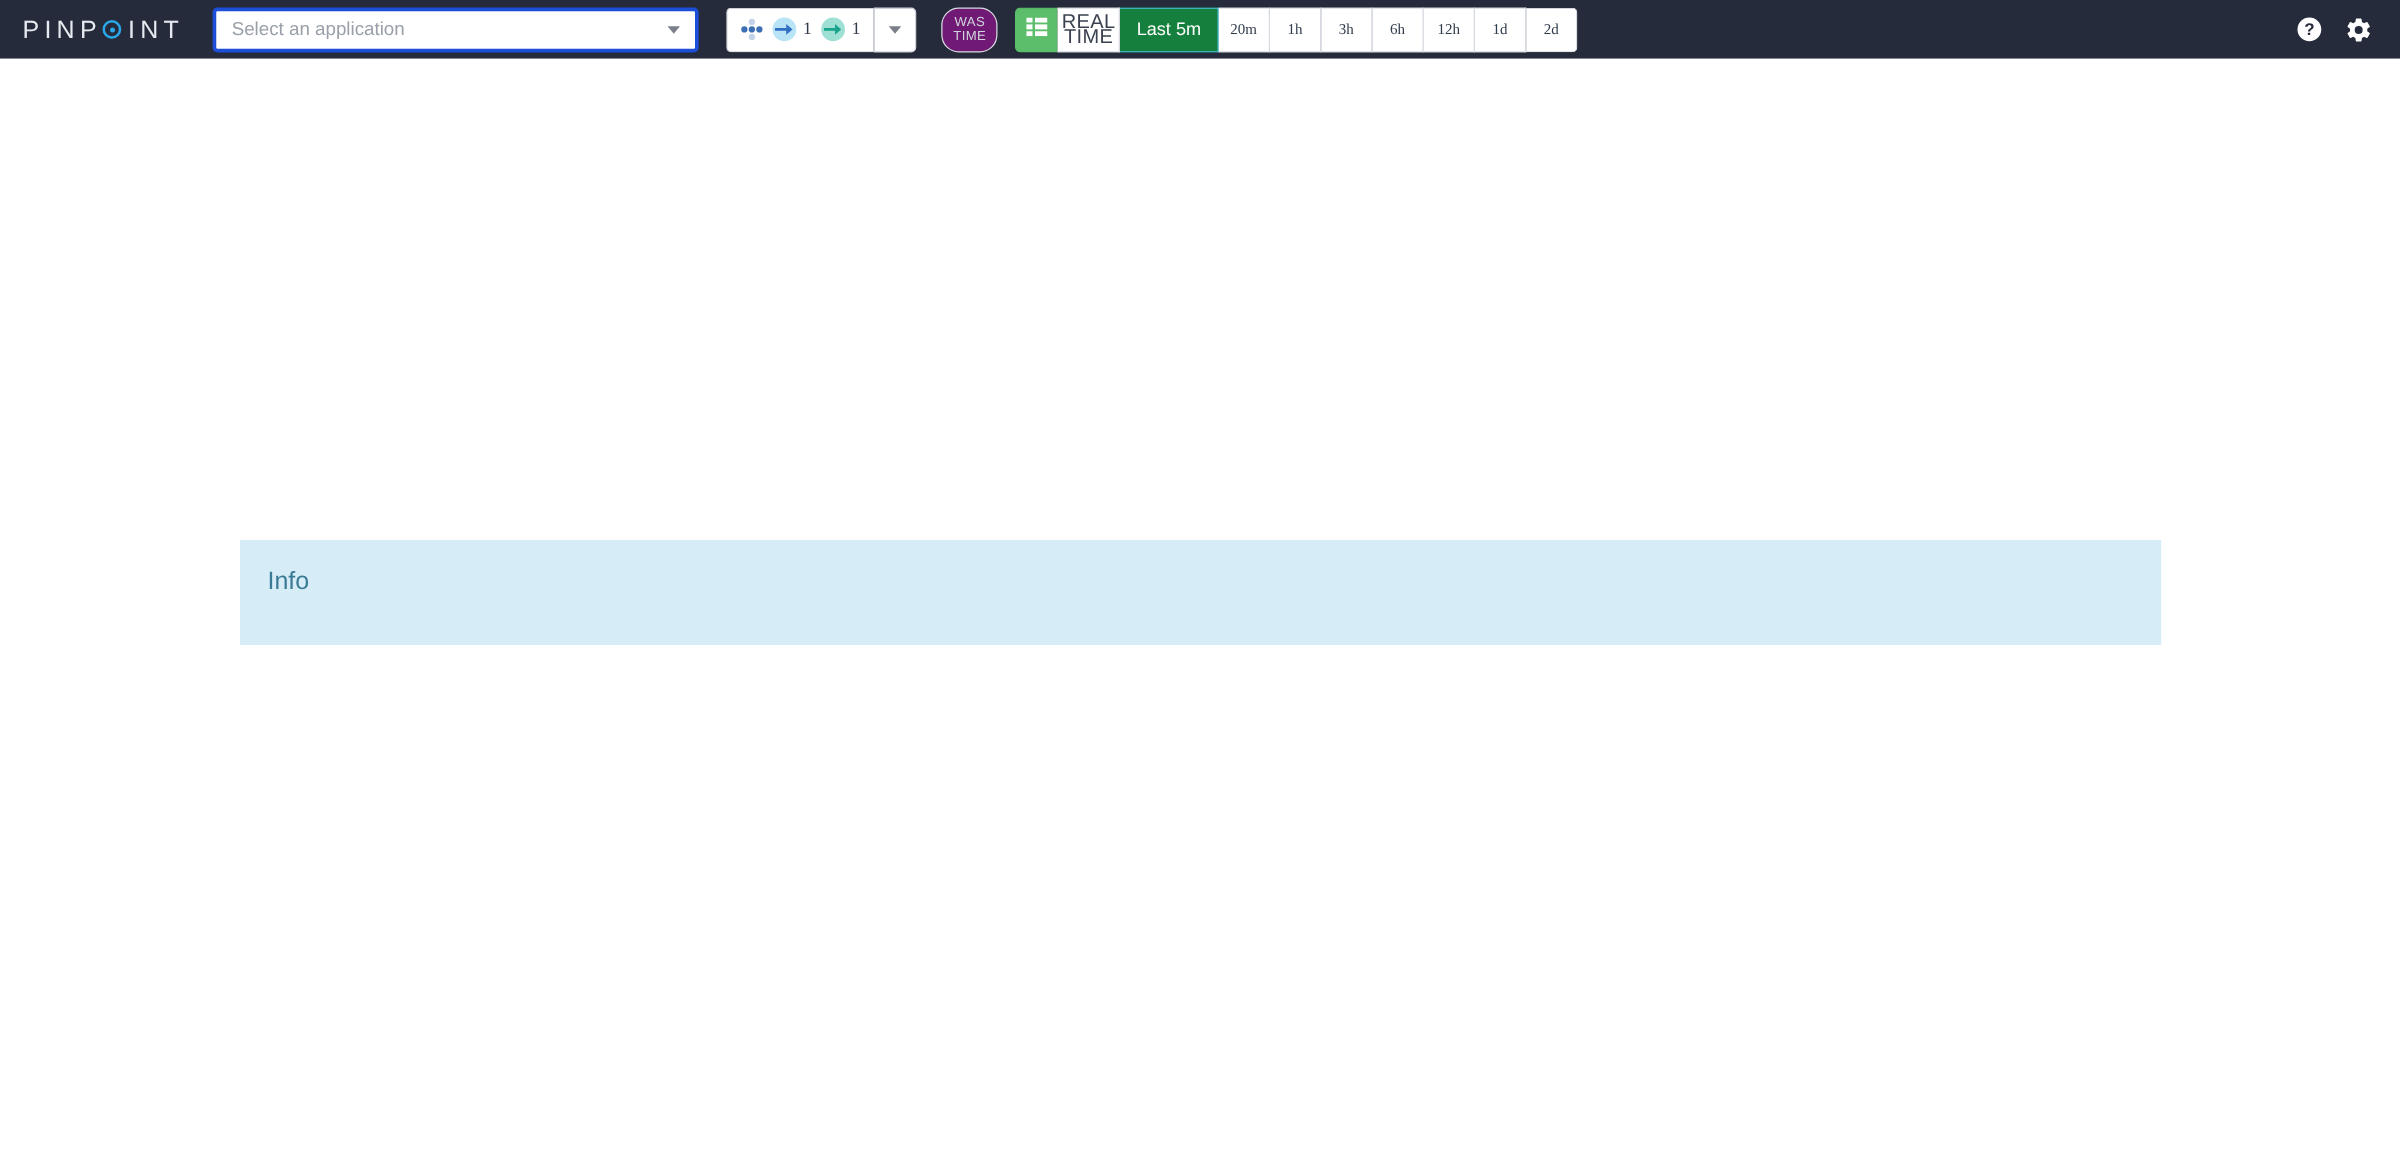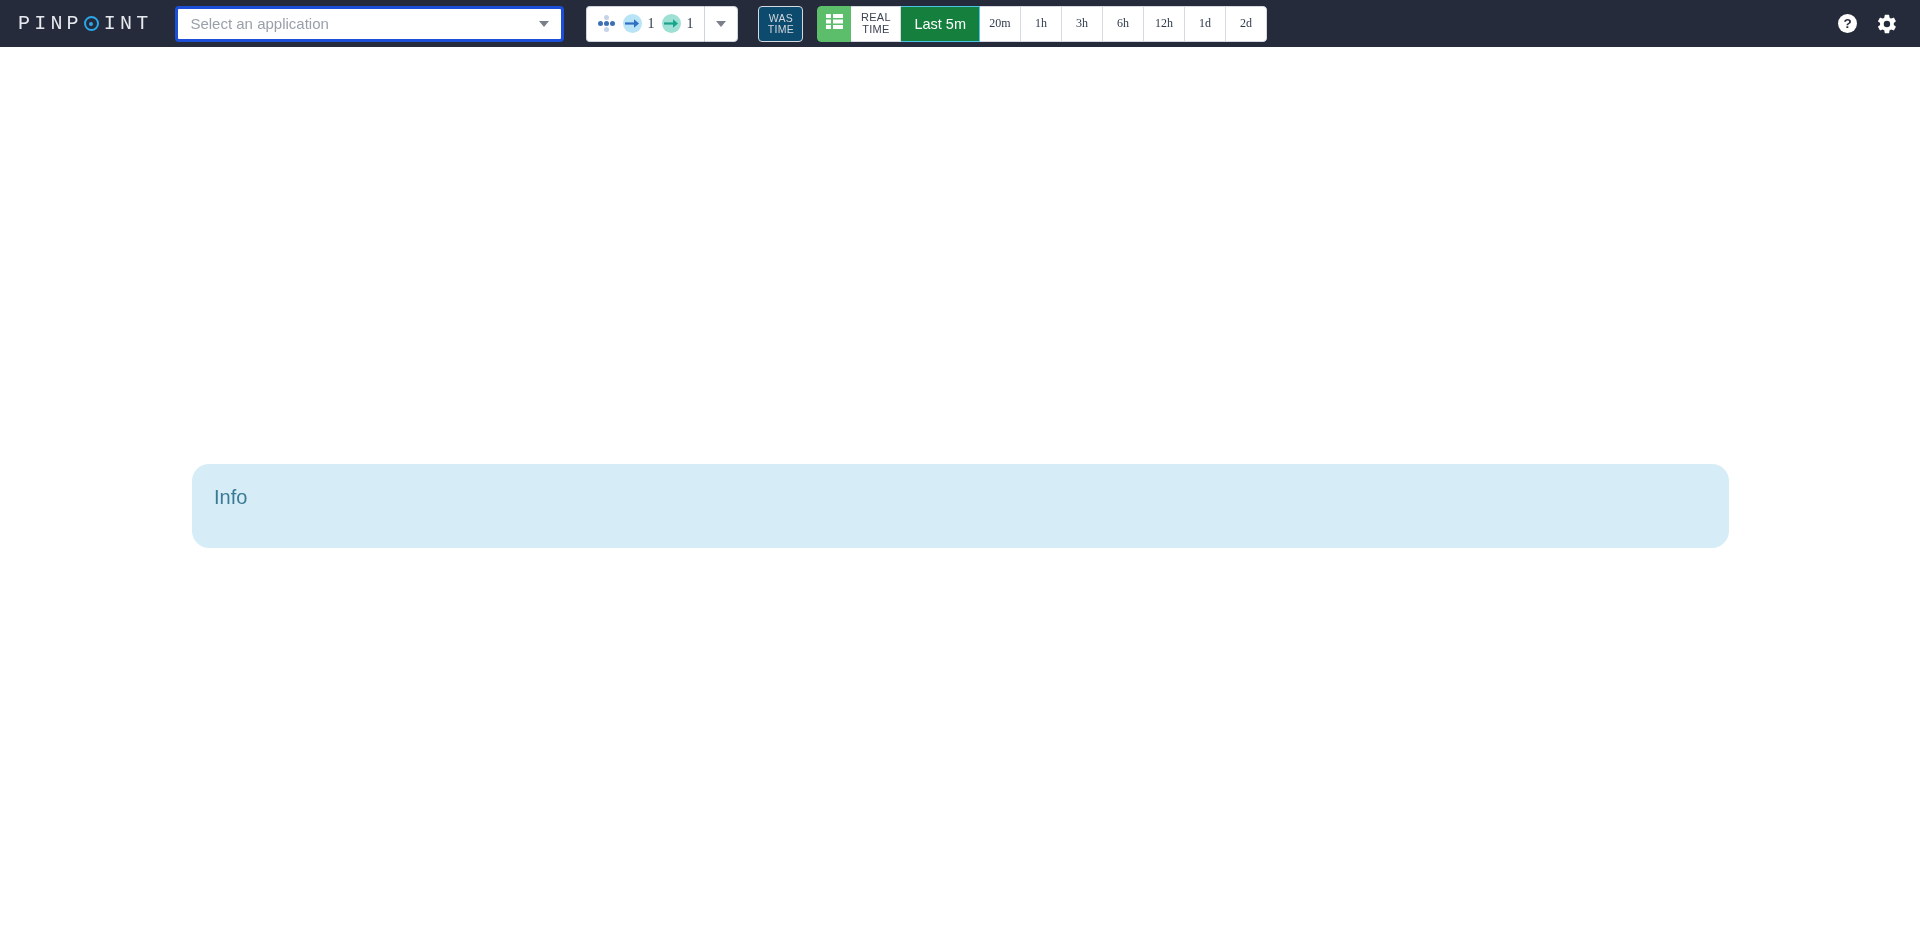--- a/index.html
+++ b/index.html
@@ -34,21 +34,20 @@
     user-select: none;
   }
   .logo-text {
     color: #e6e9ef;
     font-size: 20px;
     letter-spacing: 4.2px;
     font-weight: 400;
     display: flex;
     align-items: center;
     line-height: 1;
-    font-family: Liberation Mono, monospace;
   }
   .logo-o {
     display: inline-flex;
     align-items: center;
     justify-content: center;
     width: 15px;
     height: 15px;
     border: 2px solid #2aa7e8;
     border-radius: 50%;
     margin: 0 5px 0 1px;
@@ -164,23 +163,23 @@
     color: #2f3a4a;
     font-family: "Liberation Serif", serif;
     line-height: 1;
   }
 
   
   .btn-wasonly {
     margin-left: 20px;
     height: 36px;
     width: 45px;
-    background: #0c4a6e;
+    background: #701a75;
     border: 1px solid #d6dae0;
-    border-radius: 4px;
+    border-radius: 14px;
     color: #d2d6dc;
     font-size: 10.5px;
     line-height: 11px;
     letter-spacing: 0.3px;
     display: flex;
     flex-direction: column;
     align-items: center;
     justify-content: center;
     cursor: not-allowed;
     text-align: center;
@@ -215,21 +214,21 @@
 
   .pbtn.icon-green {
     background: #5cbd6a;
     border-color: #5cbd6a;
     width: 34px;
     min-width: 34px;
     padding: 0;
   }
   .pbtn.realtime {
     font-family: "Liberation Sans", sans-serif;
-    font-size: 11px;
+    font-size: 16px;
     line-height: 11.5px;
     flex-direction: column;
     color: #3b4250;
     letter-spacing: 0.3px;
     width: 50px;
     min-width: 50px;
   }
   .pbtn.active {
     background: #15803d;
     border-color: #4cc2e4;
@@ -262,23 +261,22 @@
     background: #ffffff;
     position: relative;
   }
 
   .alert-info {
     position: absolute;
     left: 192px;
     top: 385px;
     width: 1537px;
     background: #d6edf7;
-    border-radius: 17px;
+    border-radius: 0;
     padding: 22px 22px 24px 22px;
-    margin-top: 32px;
   }
   .alert-title {
     color: #3a7a95;
     font-size: 20px;
     font-weight: 400;
     margin-bottom: 16px;
     line-height: 1.1;
   }
   .alert-body {
     color: #3a7a95;

